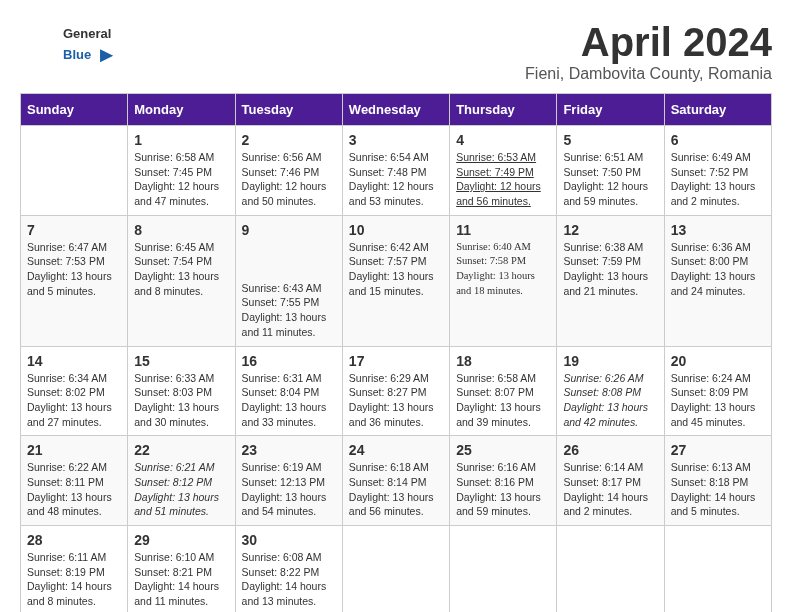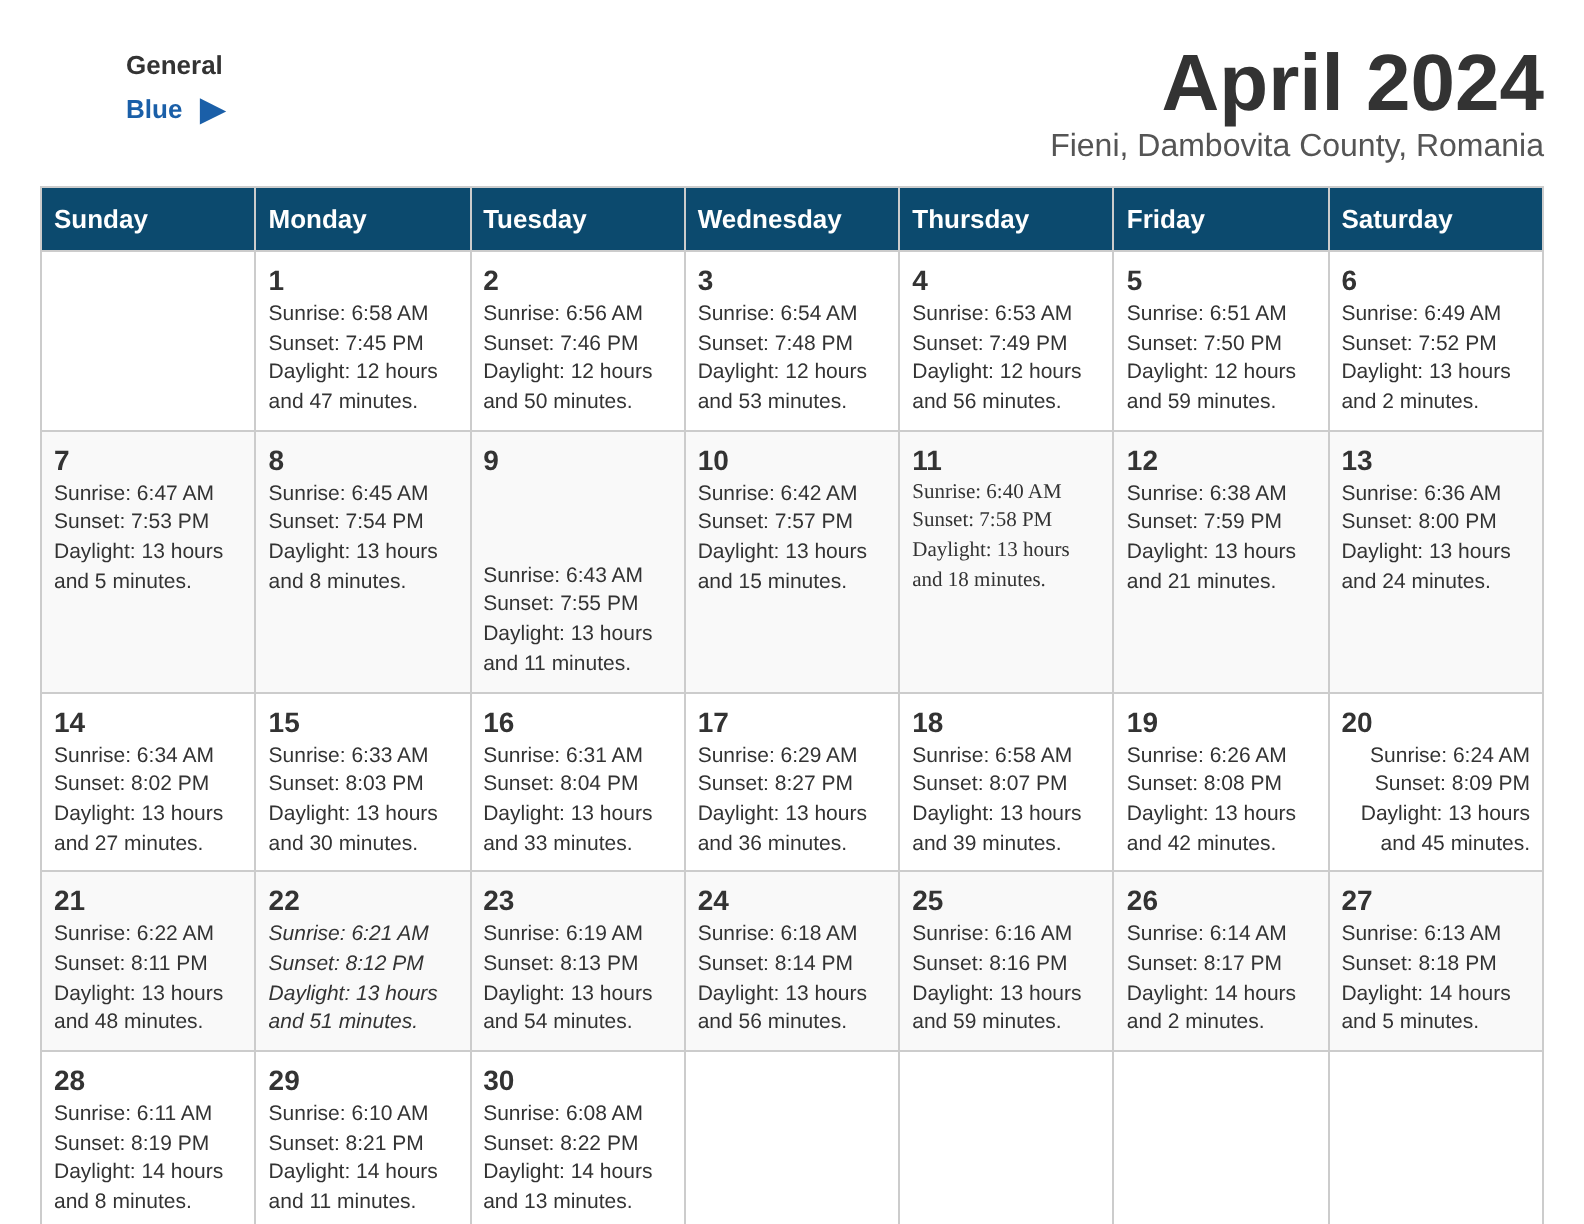--- a/index.html
+++ b/index.html
@@ -28,21 +28,21 @@
       margin-top: 4px;
       margin-left: 43px;
     }
     table {
       width: 100%;
       border-collapse: collapse;
       margin-top: 10px;
       clear: both;
     }
     th {
-      background-color: #0c4a6e;
+      background-color: #4c1d95;
       color: #fff;
       padding: 8px 6px;
       font-size: 13px;
       font-weight: bold;
       text-align: left;
       border: 1px solid #ccc;
     }
     td {
       border: 1px solid #ccc;
       padding: 6px;
@@ -115,21 +115,21 @@
         </td>
         <td>
           <span class="day-num">3</span>
           <div class="day-info" style="white-space: pre-line;">Sunrise: 6:54 AM
 Sunset: 7:48 PM
 Daylight: 12 hours
 and 53 minutes.</div>
         </td>
         <td>
           <span class="day-num">4</span>
-          <div class="day-info" style="white-space: pre-line;">Sunrise: 6:53 AM
+          <div class="day-info" style="white-space: pre-line; text-decoration: underline;">Sunrise: 6:53 AM
 Sunset: 7:49 PM
 Daylight: 12 hours
 and 56 minutes.</div>
         </td>
         <td>
           <span class="day-num">5</span>
           <div class="day-info" style="white-space: pre-line;">Sunrise: 6:51 AM
 Sunset: 7:50 PM
 Daylight: 12 hours
 and 59 minutes.</div>
@@ -224,28 +224,28 @@
         </td>
         <td>
           <span class="day-num">18</span>
           <div class="day-info" style="white-space: pre-line;">Sunrise: 6:58 AM
 Sunset: 8:07 PM
 Daylight: 13 hours
 and 39 minutes.</div>
         </td>
         <td>
           <span class="day-num">19</span>
-          <div class="day-info" style="white-space: pre-line;">Sunrise: 6:26 AM
+          <div class="day-info" style="white-space: pre-line; font-style: italic;">Sunrise: 6:26 AM
 Sunset: 8:08 PM
 Daylight: 13 hours
 and 42 minutes.</div>
         </td>
         <td>
           <span class="day-num">20</span>
-          <div class="day-info" style="white-space: pre-line; text-align: right;">Sunrise: 6:24 AM
+          <div class="day-info" style="white-space: pre-line;">Sunrise: 6:24 AM
 Sunset: 8:09 PM
 Daylight: 13 hours
 and 45 minutes.</div>
         </td>
       </tr>
       <tr>
         <td>
           <span class="day-num">21</span>
           <div class="day-info" style="white-space: pre-line;">Sunrise: 6:22 AM
 Sunset: 8:11 PM
@@ -255,21 +255,21 @@
         <td>
           <span class="day-num">22</span>
           <div class="day-info" style="white-space: pre-line; font-style: italic;">Sunrise: 6:21 AM
 Sunset: 8:12 PM
 Daylight: 13 hours
 and 51 minutes.</div>
         </td>
         <td>
           <span class="day-num">23</span>
           <div class="day-info" style="white-space: pre-line;">Sunrise: 6:19 AM
-Sunset: 8:13 PM
+Sunset: 12:13 PM
 Daylight: 13 hours
 and 54 minutes.</div>
         </td>
         <td>
           <span class="day-num">24</span>
           <div class="day-info" style="white-space: pre-line;">Sunrise: 6:18 AM
 Sunset: 8:14 PM
 Daylight: 13 hours
 and 56 minutes.</div>
         </td>

